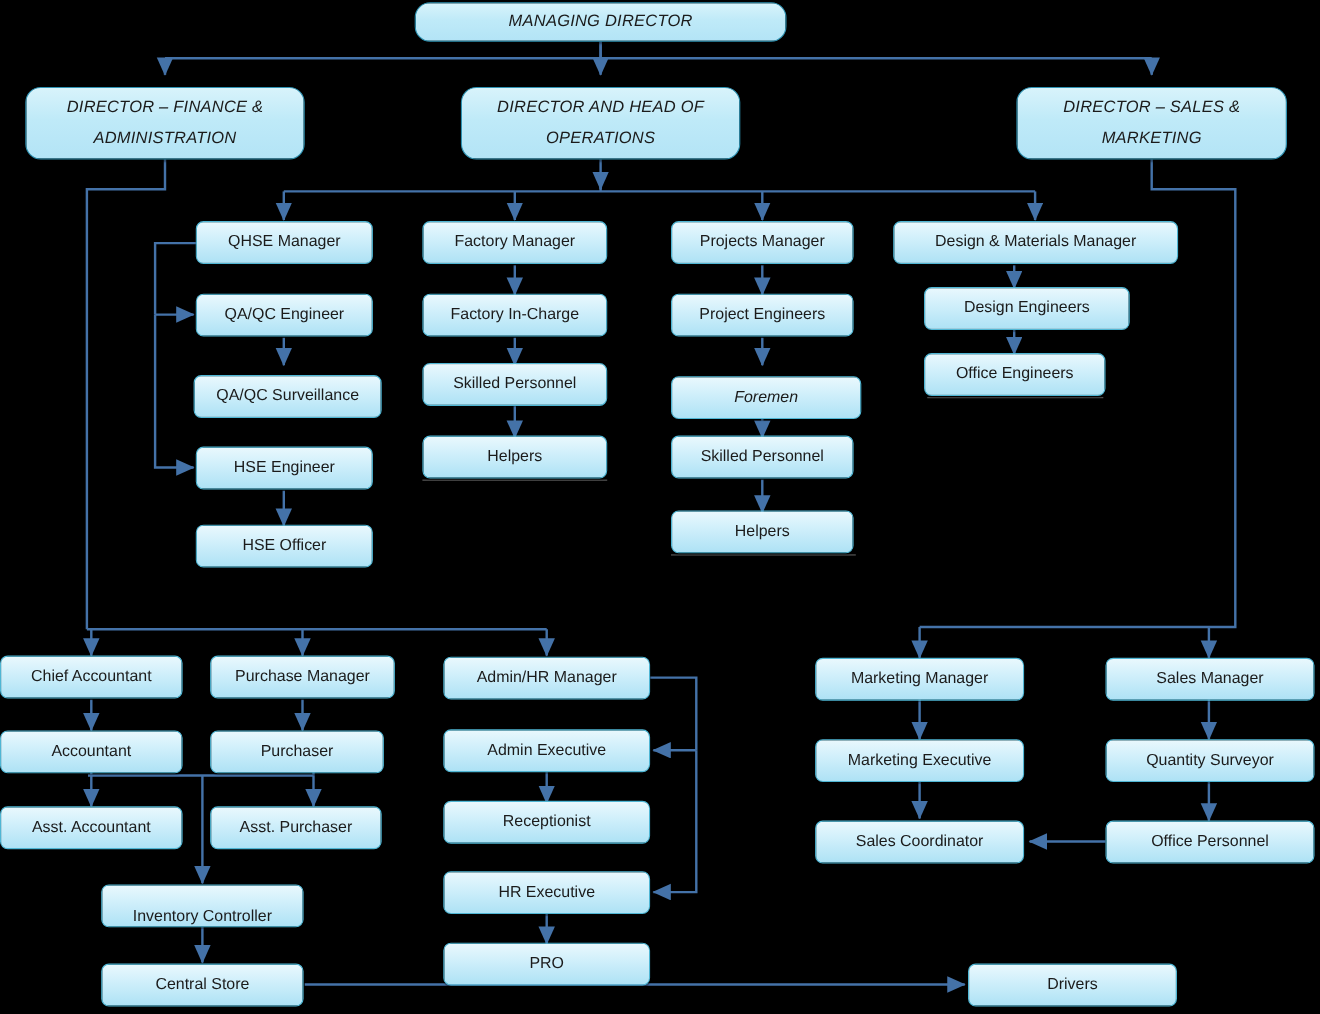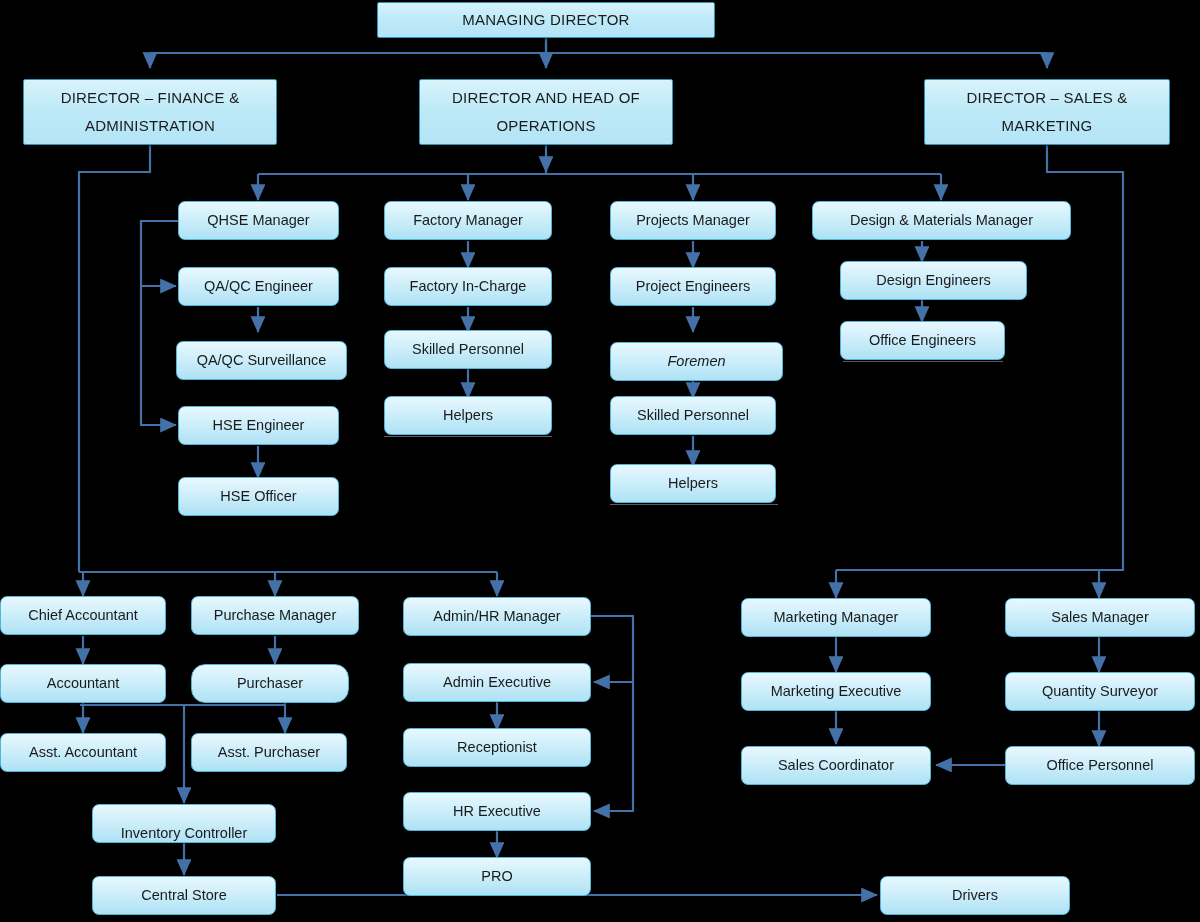--- a/index.html
+++ b/index.html
@@ -40,24 +40,25 @@
     box-shadow: 0 1px 1px rgba(0,0,0,0.35);
     line-height: 1.25;
     padding: 0 4px;
   }
   .node .label {
     display: block;
     width: 100%;
   }
   
   .node.exec {
-    border-radius: 2px;
+    border-radius: 14px;
     background: linear-gradient(to bottom, #d8f3fb 0%, #bfeaf8 45%, #b3e4f6 100%);
     border: 1px solid #2f93b3;
     box-shadow: 0 2px 2px rgba(0,0,0,0.4);
+    font-style: italic;
   }
   .node.exec.two-line .label {
     line-height: 1.9;
   }
   .size-md { font-size: 14.5px; }
   .size-exec { font-size: 15px; letter-spacing: 0.2px; }
   
   .rule {
     position: absolute;
     height: 1px;
@@ -232,21 +233,21 @@
   <div class="node size-md" style="left:0px; top:664px; width:166px; height:39px;">
     <span class="label">Accountant</span>
   </div>
   <div class="node size-md" style="left:0px; top:733px; width:166px; height:39px;">
     <span class="label">Asst. Accountant</span>
   </div>
 
   <div class="node size-md" style="left:191px; top:596px; width:168px; height:39px;">
     <span class="label">Purchase Manager</span>
   </div>
-  <div class="node size-md" style="left:191px; top:664px; width:158px; height:39px;border-radius:14px;">
+  <div class="node size-md" style="left:191px; top:664px; width:158px; height:39px;">
     <span class="label">Purchaser</span>
   </div>
   <div class="node size-md" style="left:191px; top:733px; width:156px; height:39px;">
     <span class="label">Asst. Purchaser</span>
   </div>
 
   <div class="node size-md" style="left:92px; top:804px; width:184px; height:39px;align-items:flex-end;">
     <span class="label">Inventory Controller</span>
   </div>
   <div class="node size-md" style="left:92px; top:876px; width:184px; height:39px;">

